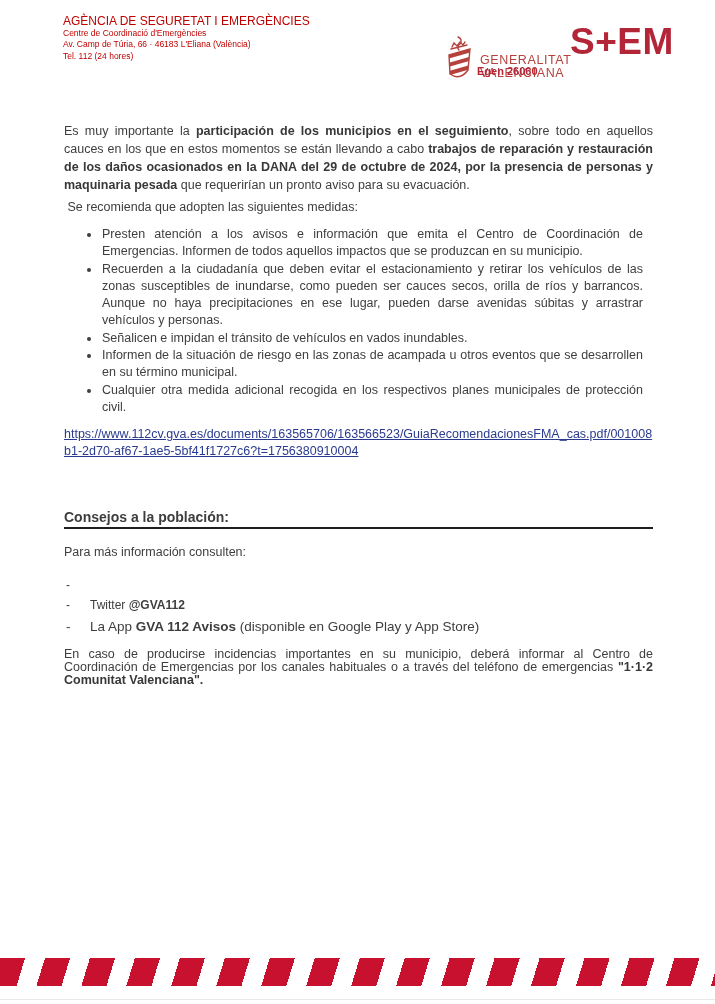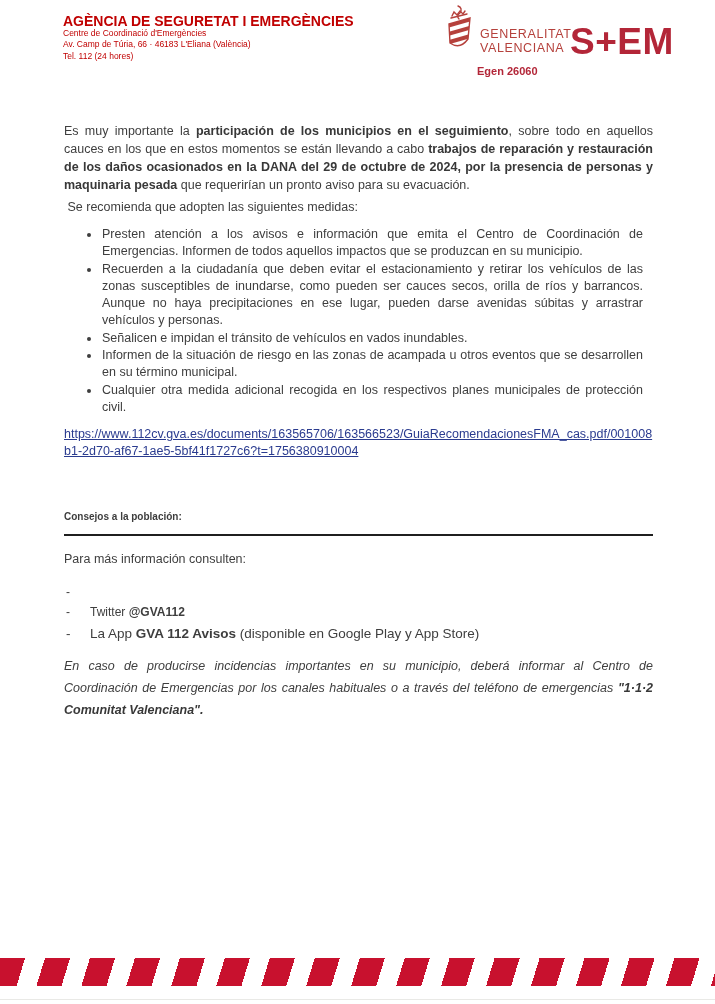--- a/index.html
+++ b/index.html
@@ -4,46 +4,46 @@
 <style>
   html,body{margin:0;padding:0;}
   body{
     width:715px;height:1004px;position:relative;overflow:hidden;
     background:#ffffff;
     font-family:"Liberation Sans", sans-serif;
     color:#3e3e3e;
   }
   
   .lh-left{position:absolute;left:63px;top:16px;color:#c00000;font-size:8.5px;line-height:11.5px;}
-  .lh-left .lh-bold{font-weight:bold;font-size:14px;}
-  .gv-logo{position:absolute;left:443px;top:3px;display:flex;align-items:flex-end;}
+  .lh-left .lh-bold{font-weight:normal;font-size:12px;}
+  .gv-logo{position:absolute;left:443px;top:34px;display:flex;align-items:center;}
   .gv-text{margin-left:5px;margin-top:14px;color:#b5413c;font-size:12.5px;line-height:13.5px;letter-spacing:0.6px;}
   .egen{position:absolute;left:477px;top:65px;color:#b32638;font-size:11px;font-weight:bold;}
   .sem{position:absolute;left:570px;top:25px;color:#b32638;font-size:37px;font-weight:900;letter-spacing:0.5px;line-height:34px;}
   
   .doc{position:absolute;left:64px;top:122px;width:589px;font-size:12.5px;line-height:18px;text-align:justify;}
   .doc p{margin:0;}
   .para b{color:#383838;}
   .lead{margin-top:4px !important;white-space:pre-wrap;}
   ul.bullets{margin:10px;padding:0 0 0 27px;line-height:17.3px;}
   ul.bullets li{margin:0;padding-left:1px;}
   .guide{margin-top:14px !important;}
   .link{display:block;color:#2a3b8f;word-break:break-all;line-height:17px;text-align:left;cursor:pointer;}
   .advice-heading{
-    margin:48px 0 14px 0;padding:0 0 8px 0;
-    font-size:10px;font-weight:bold;color:#3d3d3d;line-height:18px;
+    margin:48px 0 14px 0;padding:0 0 1px 0;
+    font-size:14px;font-weight:bold;color:#3d3d3d;line-height:18px;
     border-bottom:2px solid #1f1f1f;text-align:left;
   }
   .advice-lead{margin-top:6px !important;}
   .dash-list{margin-top:14px;}
   .dash-item{display:flex;line-height:20px;font-size:12px;}
   .dash-item .dash{width:26px;flex:0 0 26px;padding-left:2px;box-sizing:border-box;}
   .dash-item .dash-text{white-space:pre-wrap;}
   .dash-item.big{font-size:13.5px;line-height:24px;}
-  .closing{margin-top:9px !important;line-height:22px;font-style:italic;}
+  .closing{margin-top:9px !important;line-height:13px;}
   
   .stripe-band{
     position:absolute;left:0;top:958px;width:715px;height:28px;
     background:repeating-linear-gradient(107deg,#c8112e 0 24px,#ffffff 24px 43px);
   }
   .bottom-line{position:absolute;left:0;top:999px;width:715px;height:1px;background:#e9e9e6;}
 </style>
 </head>
 <body>
 

